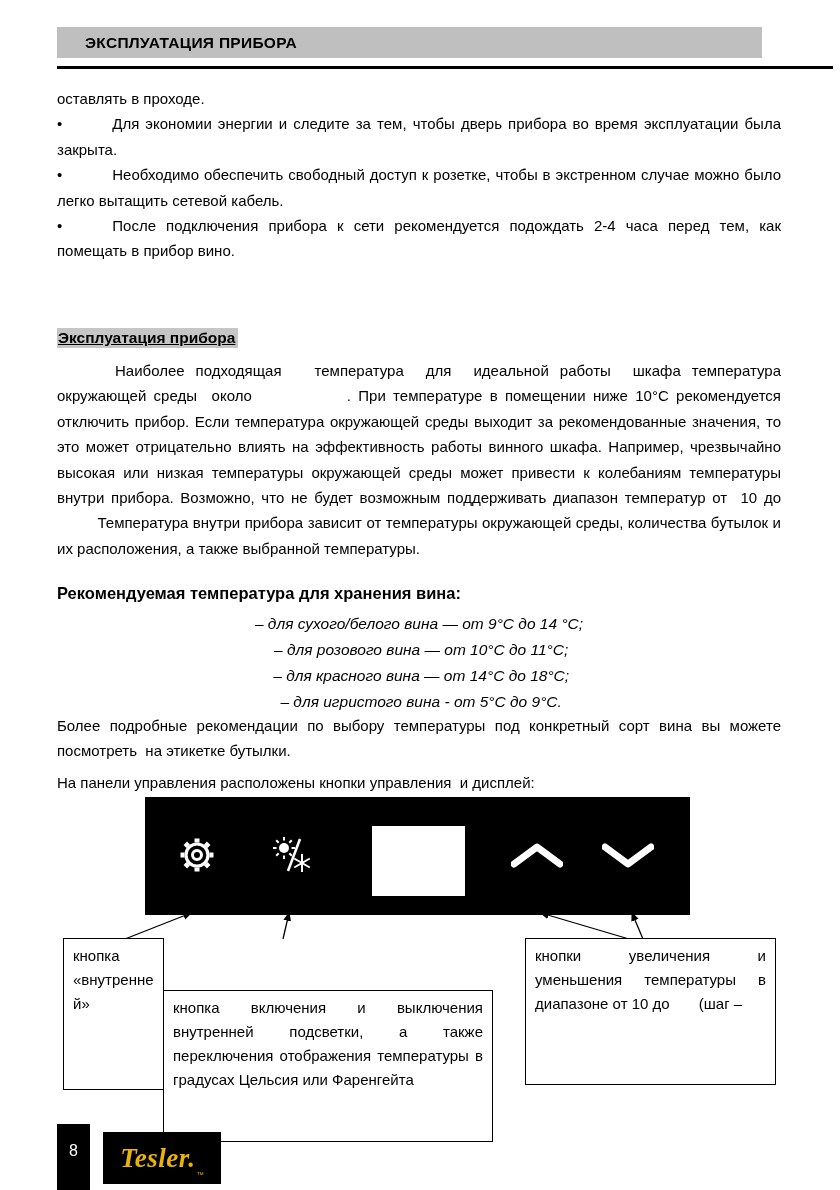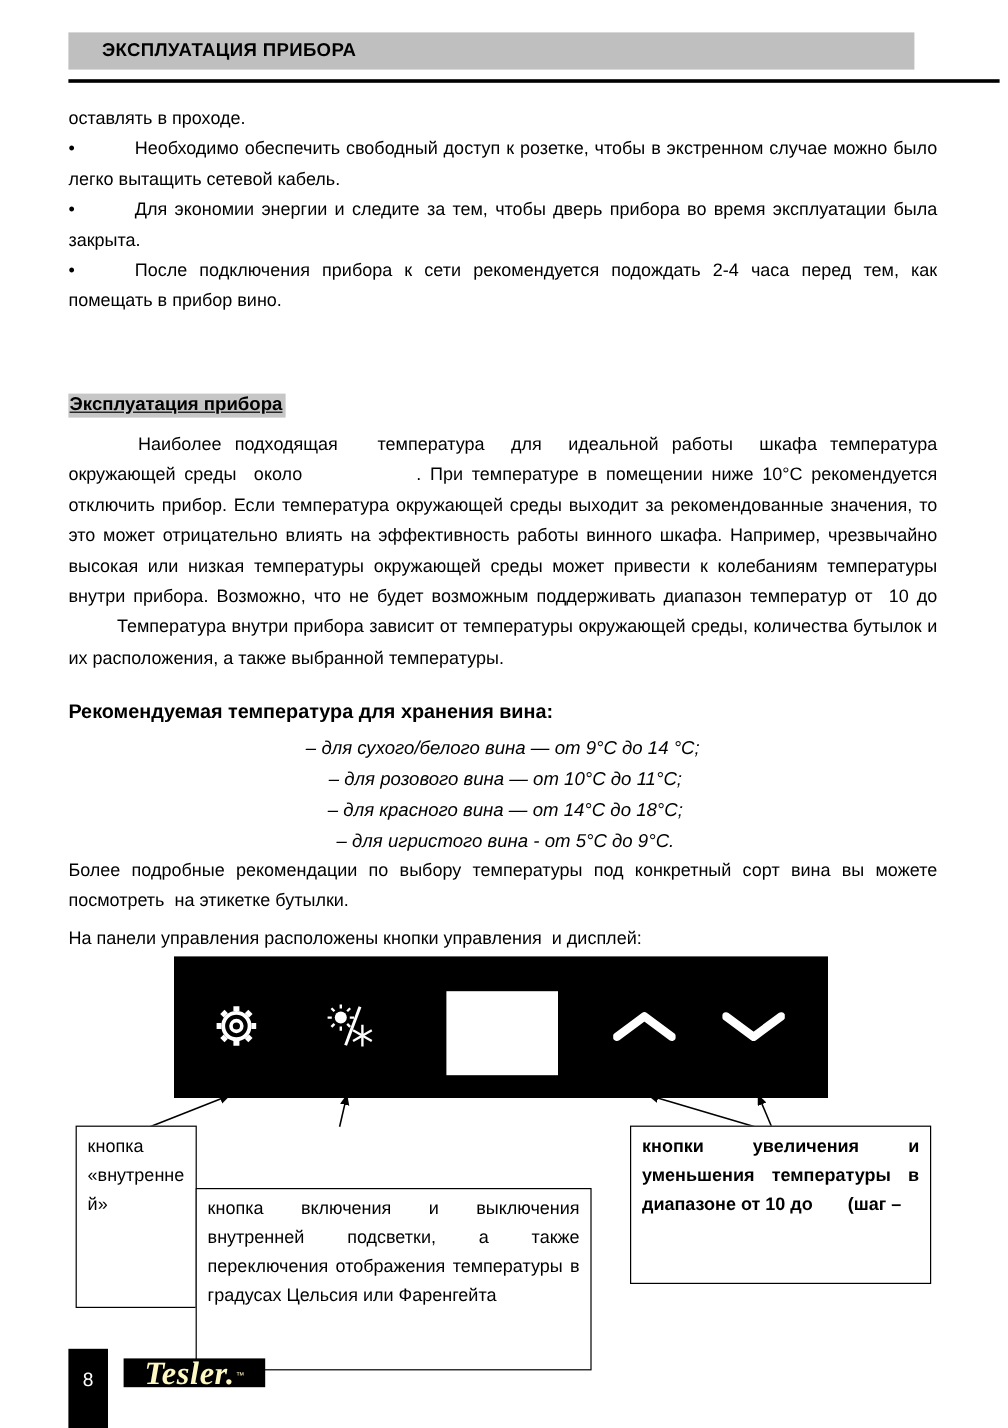--- a/index.html
+++ b/index.html
@@ -49,50 +49,50 @@
   
   .callout {
     border: 1.6px solid #000;
     font-size: 15px; line-height: 24px;
     padding: 5px 9px;
     box-sizing: border-box;
     background: #fff;
   }
   .box1 { left: 63px;  top: 938px; width: 101px; height: 152px; text-align: left; overflow-wrap: break-word; }
   .box2 { left: 163px; top: 990px; width: 330px; height: 152px; text-align: justify; }
-  .box3 { left: 525px; top: 938px; width: 251px; height: 132px; text-align: justify; font-weight: bold; }
+  .box3 { left: 525px; top: 938px; width: 251px; height: 147px; text-align: justify; }
 
   
   .page-num-box {
     left: 57px; top: 1124px; width: 33px; height: 66px; background: #000;
     color: #fff; font-size: 16px;
     display: flex; justify-content: center; padding-top: 18px; box-sizing: border-box;
   }
   .logo {
-    left: 103px; top: 1132px; width: 118px; height: 24px; background: #000;
-    color: #fef9c3; display: flex; align-items: center; justify-content: center;
+    left: 103px; top: 1132px; width: 118px; height: 52px; background: #000;
+    color: #eab308; display: flex; align-items: center; justify-content: center;
   }
   .brand {
     font-family: "Liberation Serif", "DejaVu Serif", serif;
     font-style: italic; font-weight: bold; font-size: 27px; letter-spacing: .5px;
   }
   .tm { font-size: 7px; align-self: flex-end; margin: 0 0 6px 1px; }
 </style>
 </head>
 <body>
 
 <div class="abs header-bar">
   <span class="header-title">ЭКСПЛУАТАЦИЯ ПРИБОРА</span>
 </div>
 <div class="abs rule"></div>
 
 <div class="abs content" style="top:86px">
   <p>оставлять в проходе.</p>
+  <p><span>•</span><span class="tab"></span><span>Для экономии энергии и следите за тем, чтобы дверь прибора во время эксплуатации была закрыта.</span></p>
   <p><span>•</span><span class="tab"></span><span>Необходимо обеспечить свободный доступ к розетке, чтобы в экстренном случае можно было легко вытащить сетевой кабель.</span></p>
-  <p><span>•</span><span class="tab"></span><span>Для экономии энергии и следите за тем, чтобы дверь прибора во время эксплуатации была закрыта.</span></p>
   <p><span>•</span><span class="tab"></span><span>После подключения прибора к сети рекомендуется подождать 2-4 часа перед тем, как помещать в прибор вино.</span></p>
 </div>
 
 <div class="abs sec-heading-wrap">
   <span class="hl">Эксплуатация прибора</span>
 </div>
 
 <div class="abs content" style="top:358px">
   <p class="indent">Наиболее подходящая &nbsp;&nbsp;температура&nbsp; для&nbsp; идеальной работы&nbsp; шкафа температура окружающей среды&nbsp; около &nbsp;&nbsp;&nbsp;&nbsp;&nbsp;&nbsp;&nbsp;&nbsp;&nbsp;&nbsp;&nbsp;&nbsp;. При температуре в помещении ниже 10°С рекомендуется отключить прибор. Если температура окружающей среды выходит за рекомендованные значения, то это может отрицательно влиять на эффективность работы винного шкафа. Например, чрезвычайно высокая или низкая температуры окружающей среды может привести к колебаниям температуры внутри прибора. Возможно, что не будет возможным поддерживать диапазон температур от&nbsp; 10 до &nbsp;&nbsp;&nbsp;&nbsp;&nbsp;&nbsp;&nbsp;&nbsp; Температура внутри прибора зависит от температуры окружающей среды, количества бутылок и их расположения, а также выбранной температуры.</p>
 </div>

